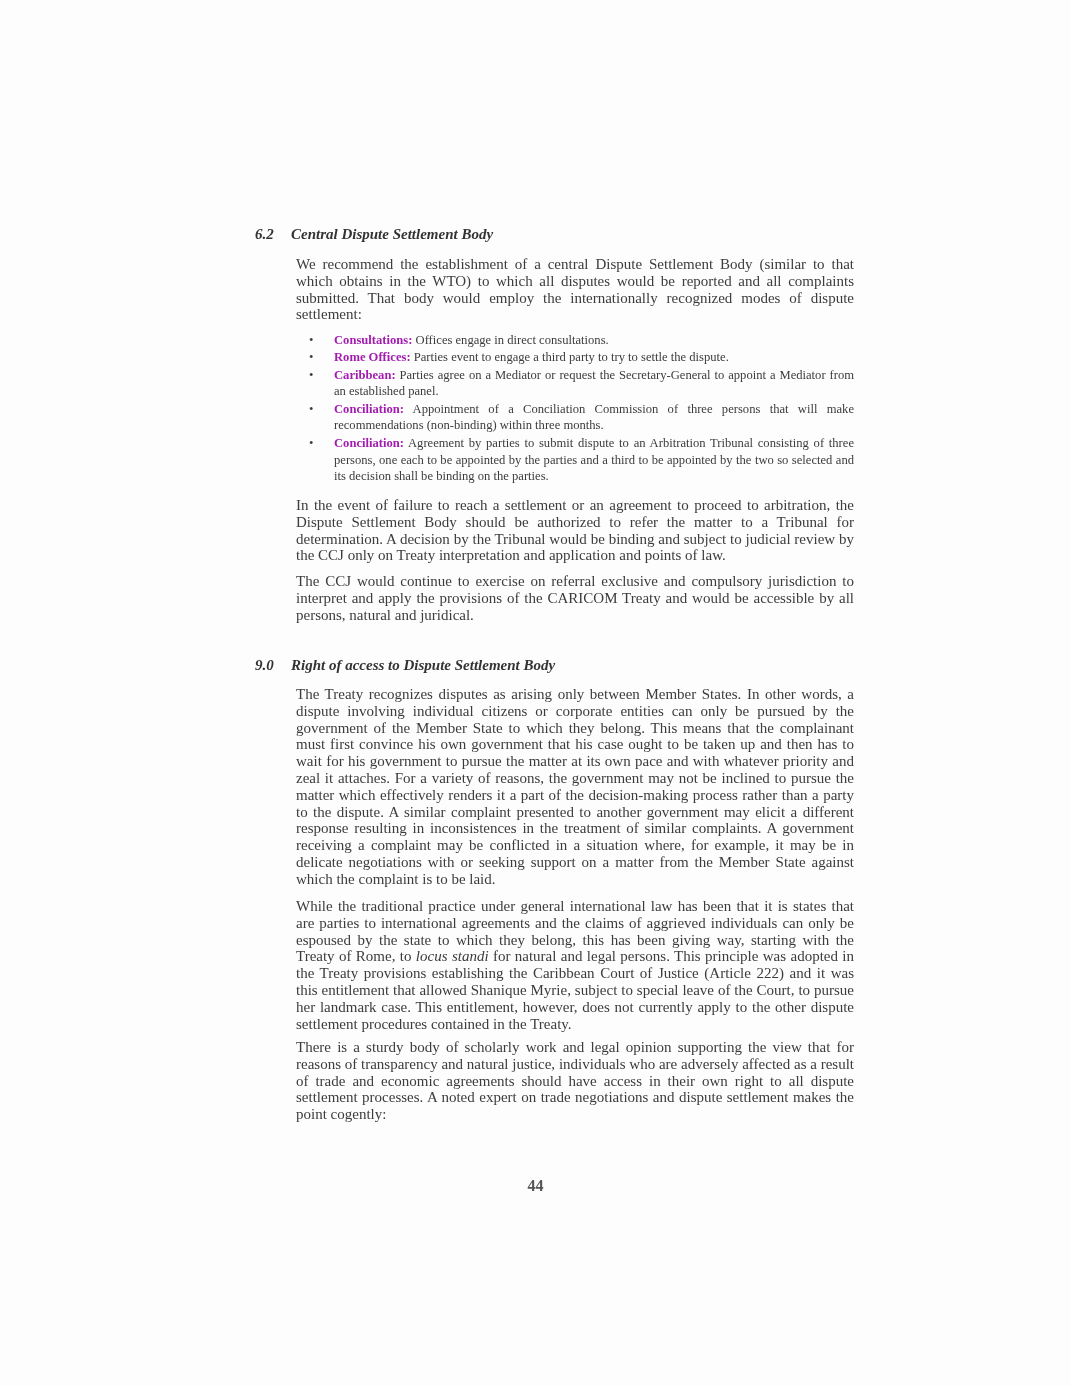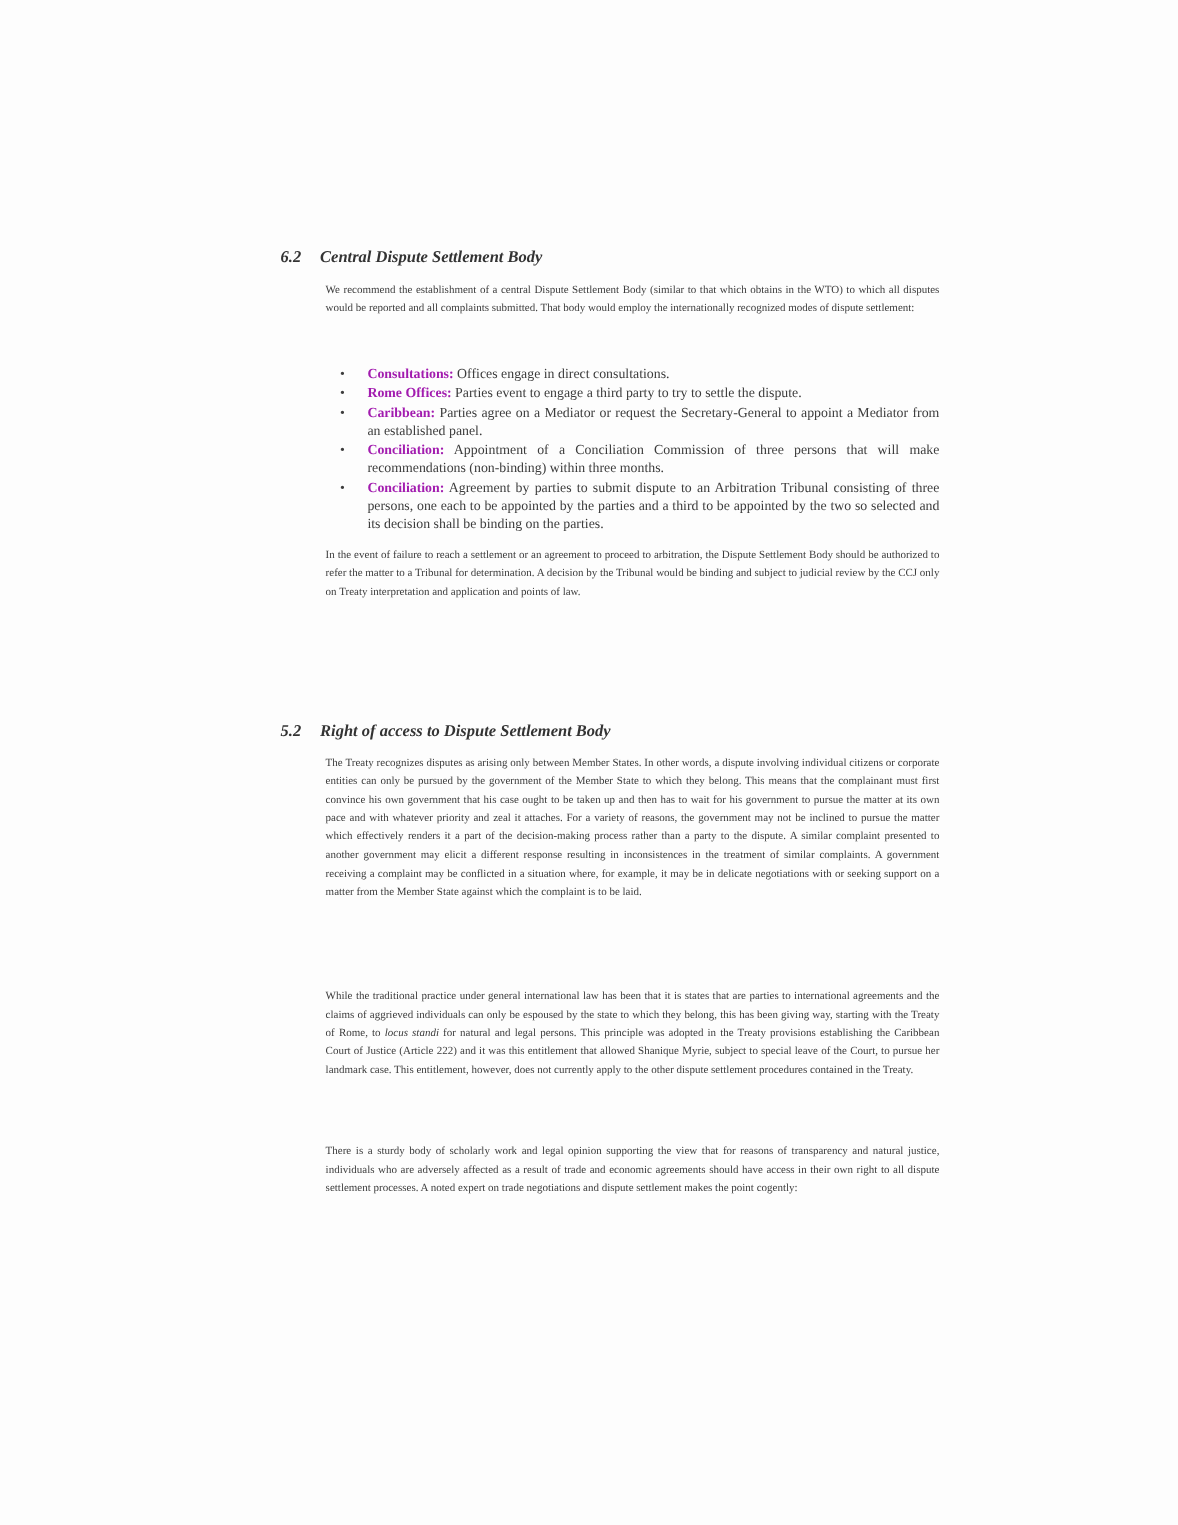--- a/index.html
+++ b/index.html
@@ -43,21 +43,21 @@
     }
     .section-heading .num {
       display: inline-block;
       width: 36px;
     }
     .para {
       position: absolute;
       left: 296px;
       width: 558px;
       font-family: "Liberation Serif", "DejaVu Serif", serif;
-      font-size: 10px;
+      font-size: 15px;
       line-height: 16.8px;
       text-align: justify;
       color: #3c3c3c;
       margin: 0;
     }
     .bullets {
       position: absolute;
       left: 296px;
       width: 558px;
       margin: 0;
@@ -122,26 +122,28 @@
       <span class="dot">•</span>
       <b>Conciliation:</b><span> Appointment of a Conciliation Commission of three persons that will make recommendations (non-binding) within three months.</span>
     </li>
     <li>
       <span class="dot">•</span>
       <b>Conciliation:</b><span> Agreement by parties to submit dispute to an Arbitration Tribunal consisting of three persons, one each to be appointed by the parties and a third to be appointed by the two so selected and its decision shall be binding on the parties.</span>
     </li>
   </ul>
 
   <p class="para" style="top:497px;">In the event of failure to reach a settlement or an agreement to proceed to arbitration, the Dispute Settlement Body should be authorized to refer the matter to a Tribunal for determination. A decision by the Tribunal would be binding and subject to judicial review by the CCJ only on Treaty interpretation and application and points of law.</p>
+  <p class="para" style="top:573px;">The CCJ would continue to exercise on referral exclusive and compulsory jurisdiction to interpret and apply the provisions of the CARICOM Treaty and would be accessible by all persons, natural and juridical.</p>
 
   <div class="section-heading" style="top:657px;">
-    <span class="num">5.2</span><span>Right of access to Dispute Settlement Body</span>
+    <span class="num">9.0</span><span>Right of access to Dispute Settlement Body</span>
   </div>
 
   <p class="para" style="top:686px;">The Treaty recognizes disputes as arising only between Member States. In other words, a dispute involving individual citizens or corporate entities can only be pursued by the government of the Member State to which they belong. This means that the complainant must first convince his own government that his case ought to be taken up and then has to wait for his government to pursue the matter at its own pace and with whatever priority and zeal it attaches. For a variety of reasons, the government may not be inclined to pursue the matter which effectively renders it a part of the decision-making process rather than a party to the dispute. A similar complaint presented to another government may elicit a different response resulting in inconsistences in the treatment of similar complaints. A government receiving a complaint may be conflicted in a situation where, for example, it may be in delicate negotiations with or seeking support on a matter from the Member State against which the complaint is to be laid.</p>
 
   <p class="para" style="top:898px;"><span>While the traditional practice under general international law has been that it is states that are parties to international agreements and the claims of aggrieved individuals can only be espoused by the state to which they belong, this has been giving way, starting with the Treaty of Rome, to </span><i>locus standi</i><span> for natural and legal persons. This principle was adopted in the Treaty provisions establishing the Caribbean Court of Justice (Article 222) and it was this entitlement that allowed Shanique Myrie, subject to special leave of the Court, to pursue her landmark case. This entitlement, however, does not currently apply to the other dispute settlement procedures contained in the Treaty.</span></p>
 
   <p class="para" style="top:1039px;">There is a sturdy body of scholarly work and legal opinion supporting the view that for reasons of transparency and natural justice, individuals who are adversely affected as a result of trade and economic agreements should have access in their own right to all dispute settlement processes. A noted expert on trade negotiations and dispute settlement makes the point cogently:</p>
 
+  <div class="page-number">44</div>
 
   <div class="right-edge"></div>
 </div>
 
 </body></html>

